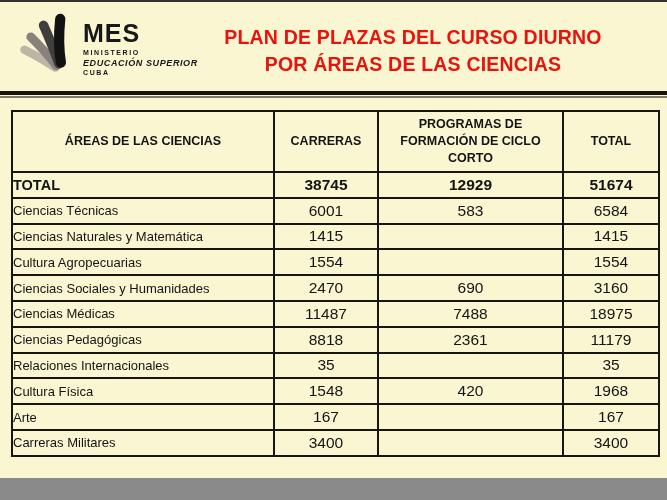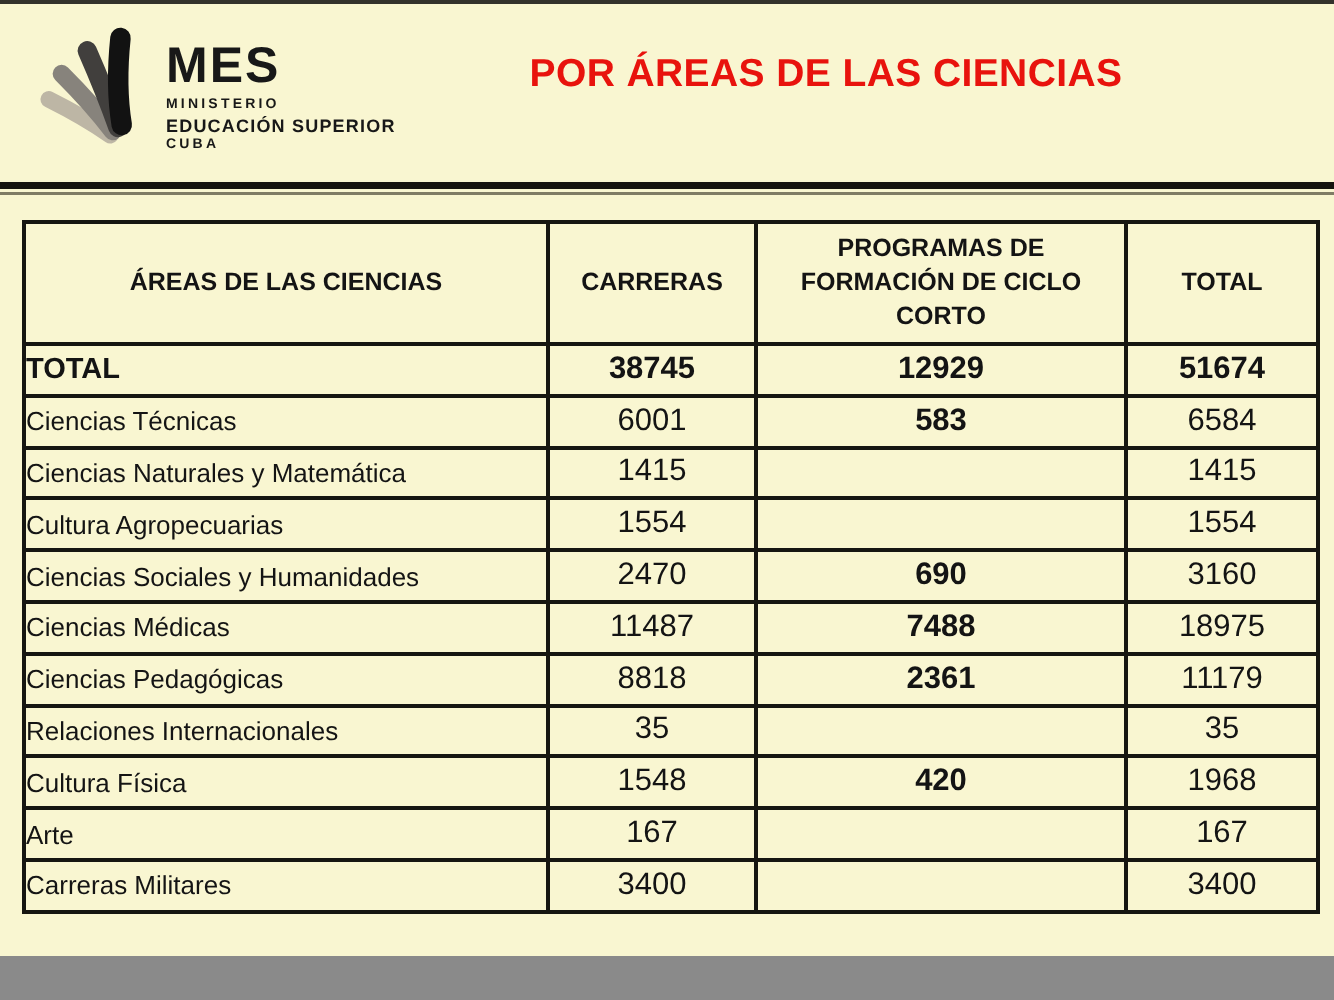--- a/index.html
+++ b/index.html
@@ -25,21 +25,21 @@
   }
   .logo-fan { width: 64px; height: 68px; flex: 0 0 auto; }
   .logo-text { margin-left: 1px; margin-top: 13px; color: #181818; }
   .logo-acronym {
     font-size: 25px; font-weight: bold; letter-spacing: 1px; line-height: 1;
   }
   .logo-sub1 {
     font-size: 7px; font-weight: bold; letter-spacing: 1.6px; margin-top: 3px;
   }
   .logo-sub2 {
-    font-size: 9px; font-weight: bold; letter-spacing: 0.6px; margin-top: 1.5px;
+    font-size: 9px; font-weight: bold; letter-spacing: 0.6px; margin-top: 1.5px; font-style: italic;
   }
   .logo-sub3 {
     font-size: 7px; font-weight: bold; letter-spacing: 1.6px; margin-top: 1.5px;
   }
   
   .title {
     position: absolute; left: 178px; top: 24px; width: 470px;
     text-align: center;
     font-weight: bold;
     font-size: 19.5px;
@@ -77,21 +77,21 @@
   }
   th.c-area { text-align: left; padding-left: 0; }
   th.c-programas { white-space: pre-line; margin-top: 48px; }
   table.plazas tbody td {
     height: 25.8px;
     padding: 0;
     vertical-align: middle;
   }
   td.c-area     { font-size: 13px;   text-align: left; padding-left: 7px; }
   td.c-carreras { font-size: 15.5px; text-align: center; }
-  td.c-programas{ font-size: 15.5px; text-align: center; font-weight: bold; }
+  td.c-programas{ font-size: 15.5px; text-align: center; }
   td.c-total    { font-size: 15.5px; text-align: center; font-weight: normal; }
   tr.summary td { font-weight: bold; }
   tr.summary td.c-area { font-size: 14.5px; }
 </style>
 </head>
 <body>
 
 <div class="slide" style="background: rgb(249, 246, 209);">
   <div class="top-rule"></div>
 
@@ -104,20 +104,21 @@
     </svg>
     <div class="logo-text">
       <div class="logo-acronym">MES</div>
       <div class="logo-sub1">MINISTERIO</div>
       <div class="logo-sub2">EDUCACIÓN SUPERIOR</div>
       <div class="logo-sub3">CUBA</div>
     </div>
   </div>
 
   <div class="title" style="color: rgb(232, 19, 13);">
+    <div>PLAN DE PLAZAS DEL CURSO DIURNO</div>
     <div>POR ÁREAS DE LAS CIENCIAS</div>
   </div>
 
   <div class="divider"></div>
 
   <table class="plazas">
     <colgroup>
       <col style="width:262px">
       <col style="width:104px">
       <col style="width:185px">

